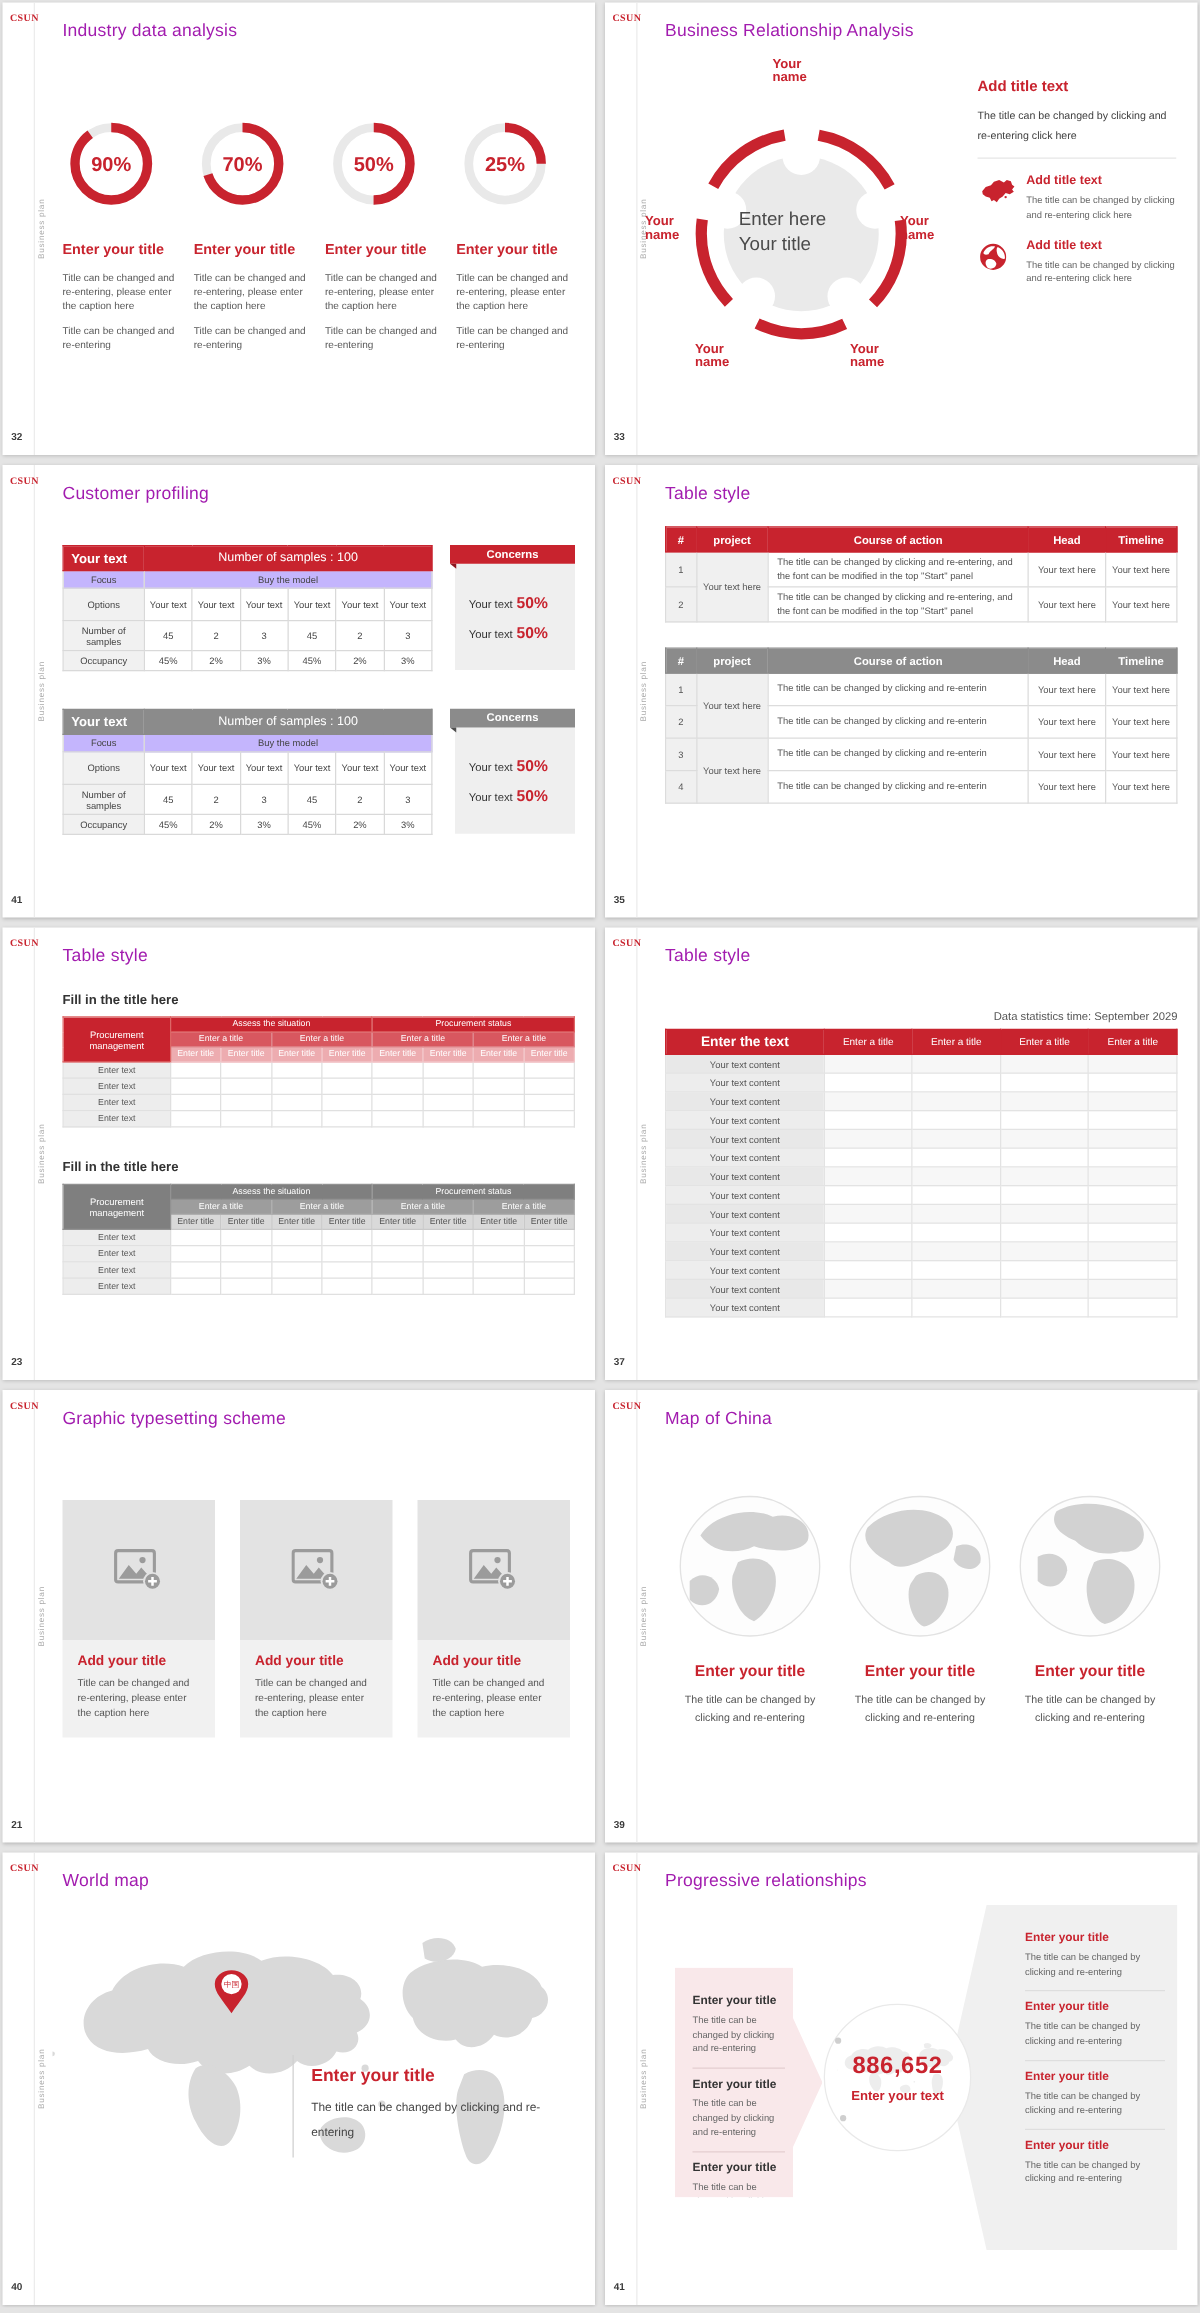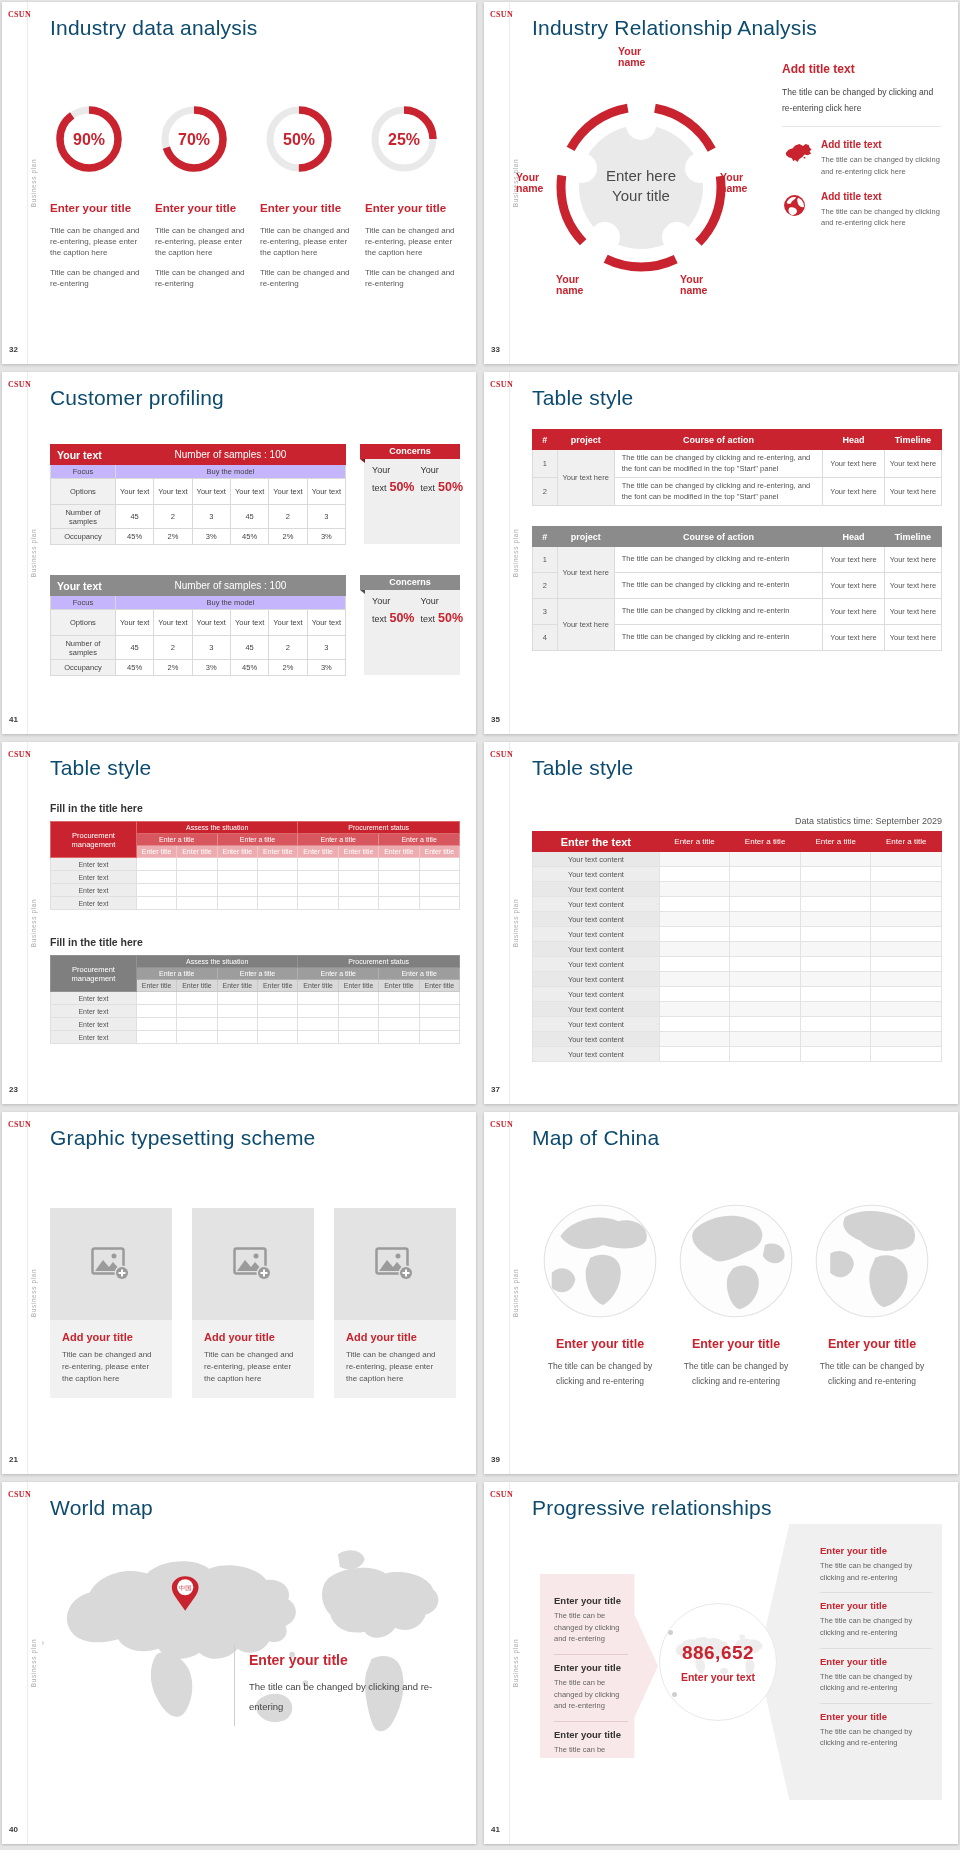--- a/index.html
+++ b/index.html
@@ -4,21 +4,21 @@
 <style>
   *{margin:0;padding:0;box-sizing:border-box}
   html,body{width:960px;background:#e4e4e4;font-family:"Liberation Sans","DejaVu Sans",sans-serif;color:#3c3c3c}
   .grid{display:grid;grid-template-columns:474px 474px;grid-auto-rows:362px;gap:8px;padding:2px}
   .slide{position:relative;background:#fff;box-shadow:0 1px 3px rgba(0,0,0,.2);overflow:hidden}
   .rail{position:absolute;left:0;top:0;bottom:0;width:26px;border-right:1px solid #ececec}
   .logo{position:absolute;top:8px;left:6px;font-family:"Liberation Serif",serif;font-weight:700;font-size:8px;color:#c8232e;letter-spacing:.3px}
   .vtext{position:absolute;left:28px;top:50%;writing-mode:vertical-rl;transform:translateY(-50%) rotate(180deg);font-size:6.5px;color:#ababab;letter-spacing:.6px;white-space:nowrap}
   .pagenum{position:absolute;left:7px;bottom:10px;font-size:8px;font-weight:700;color:#3a3a3a}
   .content{position:absolute;left:48px;right:16px;top:14px;bottom:8px}
-  .stitle{font-size:21px;font-weight:400;color:#0c4a6e;letter-spacing:.2px}
+  .stitle{font-size:14px;font-weight:400;color:#a21caf;letter-spacing:.2px}
   .red{color:#c8232e}
   table{border-collapse:collapse;table-layout:fixed;width:100%}
 
   
   .drow{display:flex;gap:11px;margin-top:62px}
   .dcol{width:94px}
   .donut{width:74px;height:74px;display:block;margin-left:2px}
   .dtrack{fill:none;stroke:#e9e9e9;stroke-width:7}
   .darc{fill:none;stroke:#c8232e;stroke-width:7.5}
   .dpct{font-size:16px;font-weight:700;fill:#c8232e;text-anchor:middle;font-family:"Liberation Sans",sans-serif}
@@ -26,21 +26,21 @@
   .cap{font-size:8px;color:#595959;line-height:1.4}
   .dcol .cap{margin-top:11px;width:92px}
   .dcol .cap+.cap{margin-top:8px}
 
   
   .diagram{position:absolute;left:-16px;top:30px;width:250px;height:262px}
   .diagram svg{position:absolute;left:10px;top:26px}
   .node{position:absolute;width:46px;text-align:left;font-size:10.5px;font-weight:700;color:#c8232e;line-height:1.05}
   .n-top{left:102px;top:0}.n-left{left:0;top:126px}.n-right{left:204px;top:126px}
   .n-bl{left:40px;top:228px}.n-br{left:164px;top:228px}
-  .dcenter{position:absolute;left:75px;top:120px;width:100px;text-align:center;font-size:15px;color:#4a4a4a;line-height:1.3}
+  .dcenter{position:absolute;left:75px;top:120px;width:100px;font-size:15px;color:#4a4a4a;line-height:1.3}
   .s33-right{position:absolute;left:250px;top:46px;width:159px}
   .blk-title{font-size:12px;font-weight:700}
   .blk-cap{margin-top:8px;font-size:8.5px;color:#3f3f3f;line-height:1.9}
   .hr{border-top:1px solid #e6e6e6;margin:10px 0 12px}
   .icon-item{display:flex;gap:9px;margin-bottom:13px}
   .icon-item .ic{flex:0 0 30px;padding-top:2px}
   .ii-title{font-size:10px;font-weight:700;color:#c8232e}
   .ii-cap{margin-top:4px;font-size:7.5px;color:#666;line-height:1.55}
 
   
@@ -53,21 +53,21 @@
   .t34.t-red th{background:#c8232e;border-color:#c8232e}
   .t34.t-gray th{background:#8b8b8b;border-color:#8b8b8b}
   .t34 .focusrow td{background:#c4b5fd;height:13px}
   .t34 .lab{background:#f1f1f1}
   .t34 .h26 td{height:26px}.t34 .h24 td{height:24px}.t34 .h16 td{height:16px}
   .concern{position:absolute;right:0;top:0;width:96px}
   .concern .bar{position:relative;margin-left:-4px;height:15px;background:#c8232e;color:#fff;font-size:9px;font-weight:700;text-align:center;line-height:15px}
   .concern .bar::after{content:"";position:absolute;left:0;top:15px;border-top:4px solid #8c161e;border-left:5px solid transparent}
   .concern.gray .bar{background:#8b8b8b}
   .concern.gray .bar::after{border-top-color:#4f4f4f}
-  .concern .body{background:#efefef;height:85px;display:flex;flex-direction:row;justify-content:center;gap:6px;padding-left:11px}
+  .concern .body{background:#efefef;height:85px;display:flex;flex-direction:column;justify-content:center;gap:6px;padding-left:11px}
   .cline .ct{font-size:9px;color:#333}
   .cline .cv{font-size:12.5px;font-weight:700;margin-left:3px}
 
   
   .t35{margin-top:20px;font-size:7.5px;color:#555}
   .t35 td,.t35 th{border:1px solid #dcdcdc;text-align:center;padding:2px}
   .t35 th{height:20px;color:#fff;font-size:9px;font-weight:700}
   .t35.t-red th{background:#c8232e;border-color:#c8232e}
   .t35.t-gray th{background:#8b8b8b;border-color:#8b8b8b}
   .t35 td{height:26px}
@@ -215,21 +215,21 @@
       </div>
     </div>
   </div>
 
   <div class="slide">
     <div class="rail"></div>
     <div class="logo">CSUN</div>
     <div class="vtext">Business plan</div>
     <div class="pagenum">33</div>
     <div class="content">
-      <div class="stitle">Industry Relationship Analysis</div>
+      <div class="stitle">Business Relationship Analysis</div>
       <div class="diagram">
         <svg viewBox="0 0 230 230" width="230" height="230">
           <circle cx="115" cy="115" r="62" fill="#eaeaea"></circle>
           <g fill="#ffffff">
             <circle cx="115" cy="53" r="15"></circle>
             <circle cx="174" cy="96" r="15"></circle>
             <circle cx="151" cy="165" r="15"></circle>
             <circle cx="79" cy="165" r="15"></circle>
             <circle cx="56" cy="96" r="15"></circle>
           </g>

